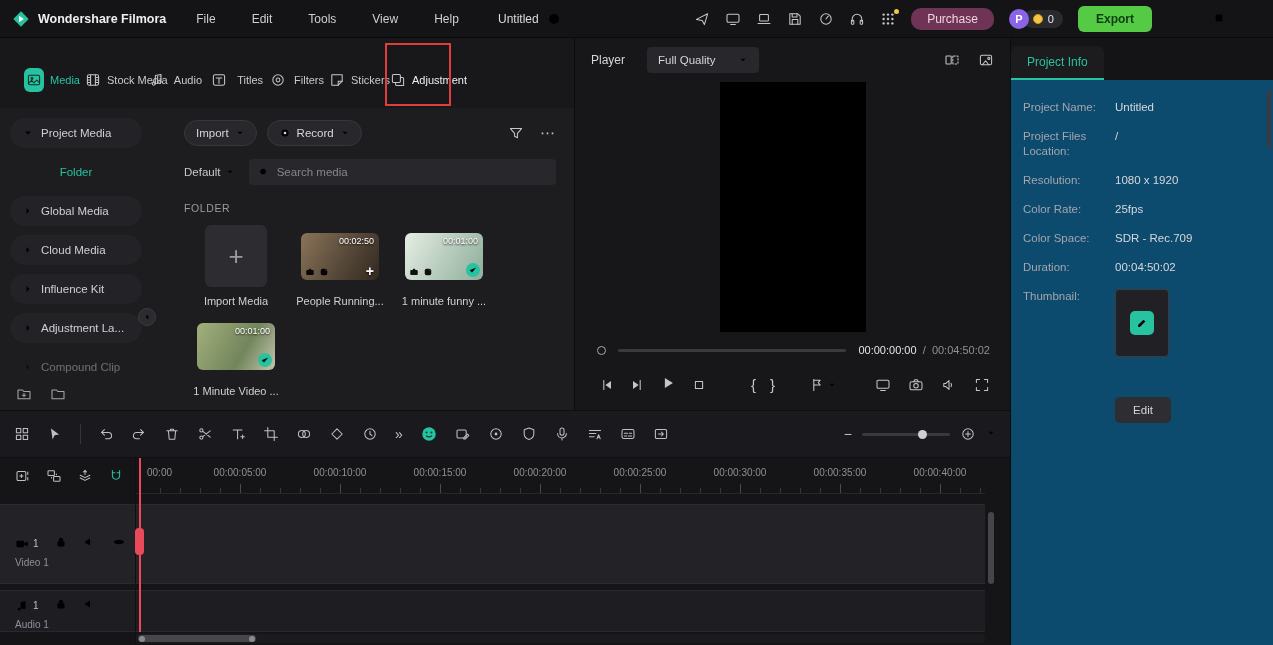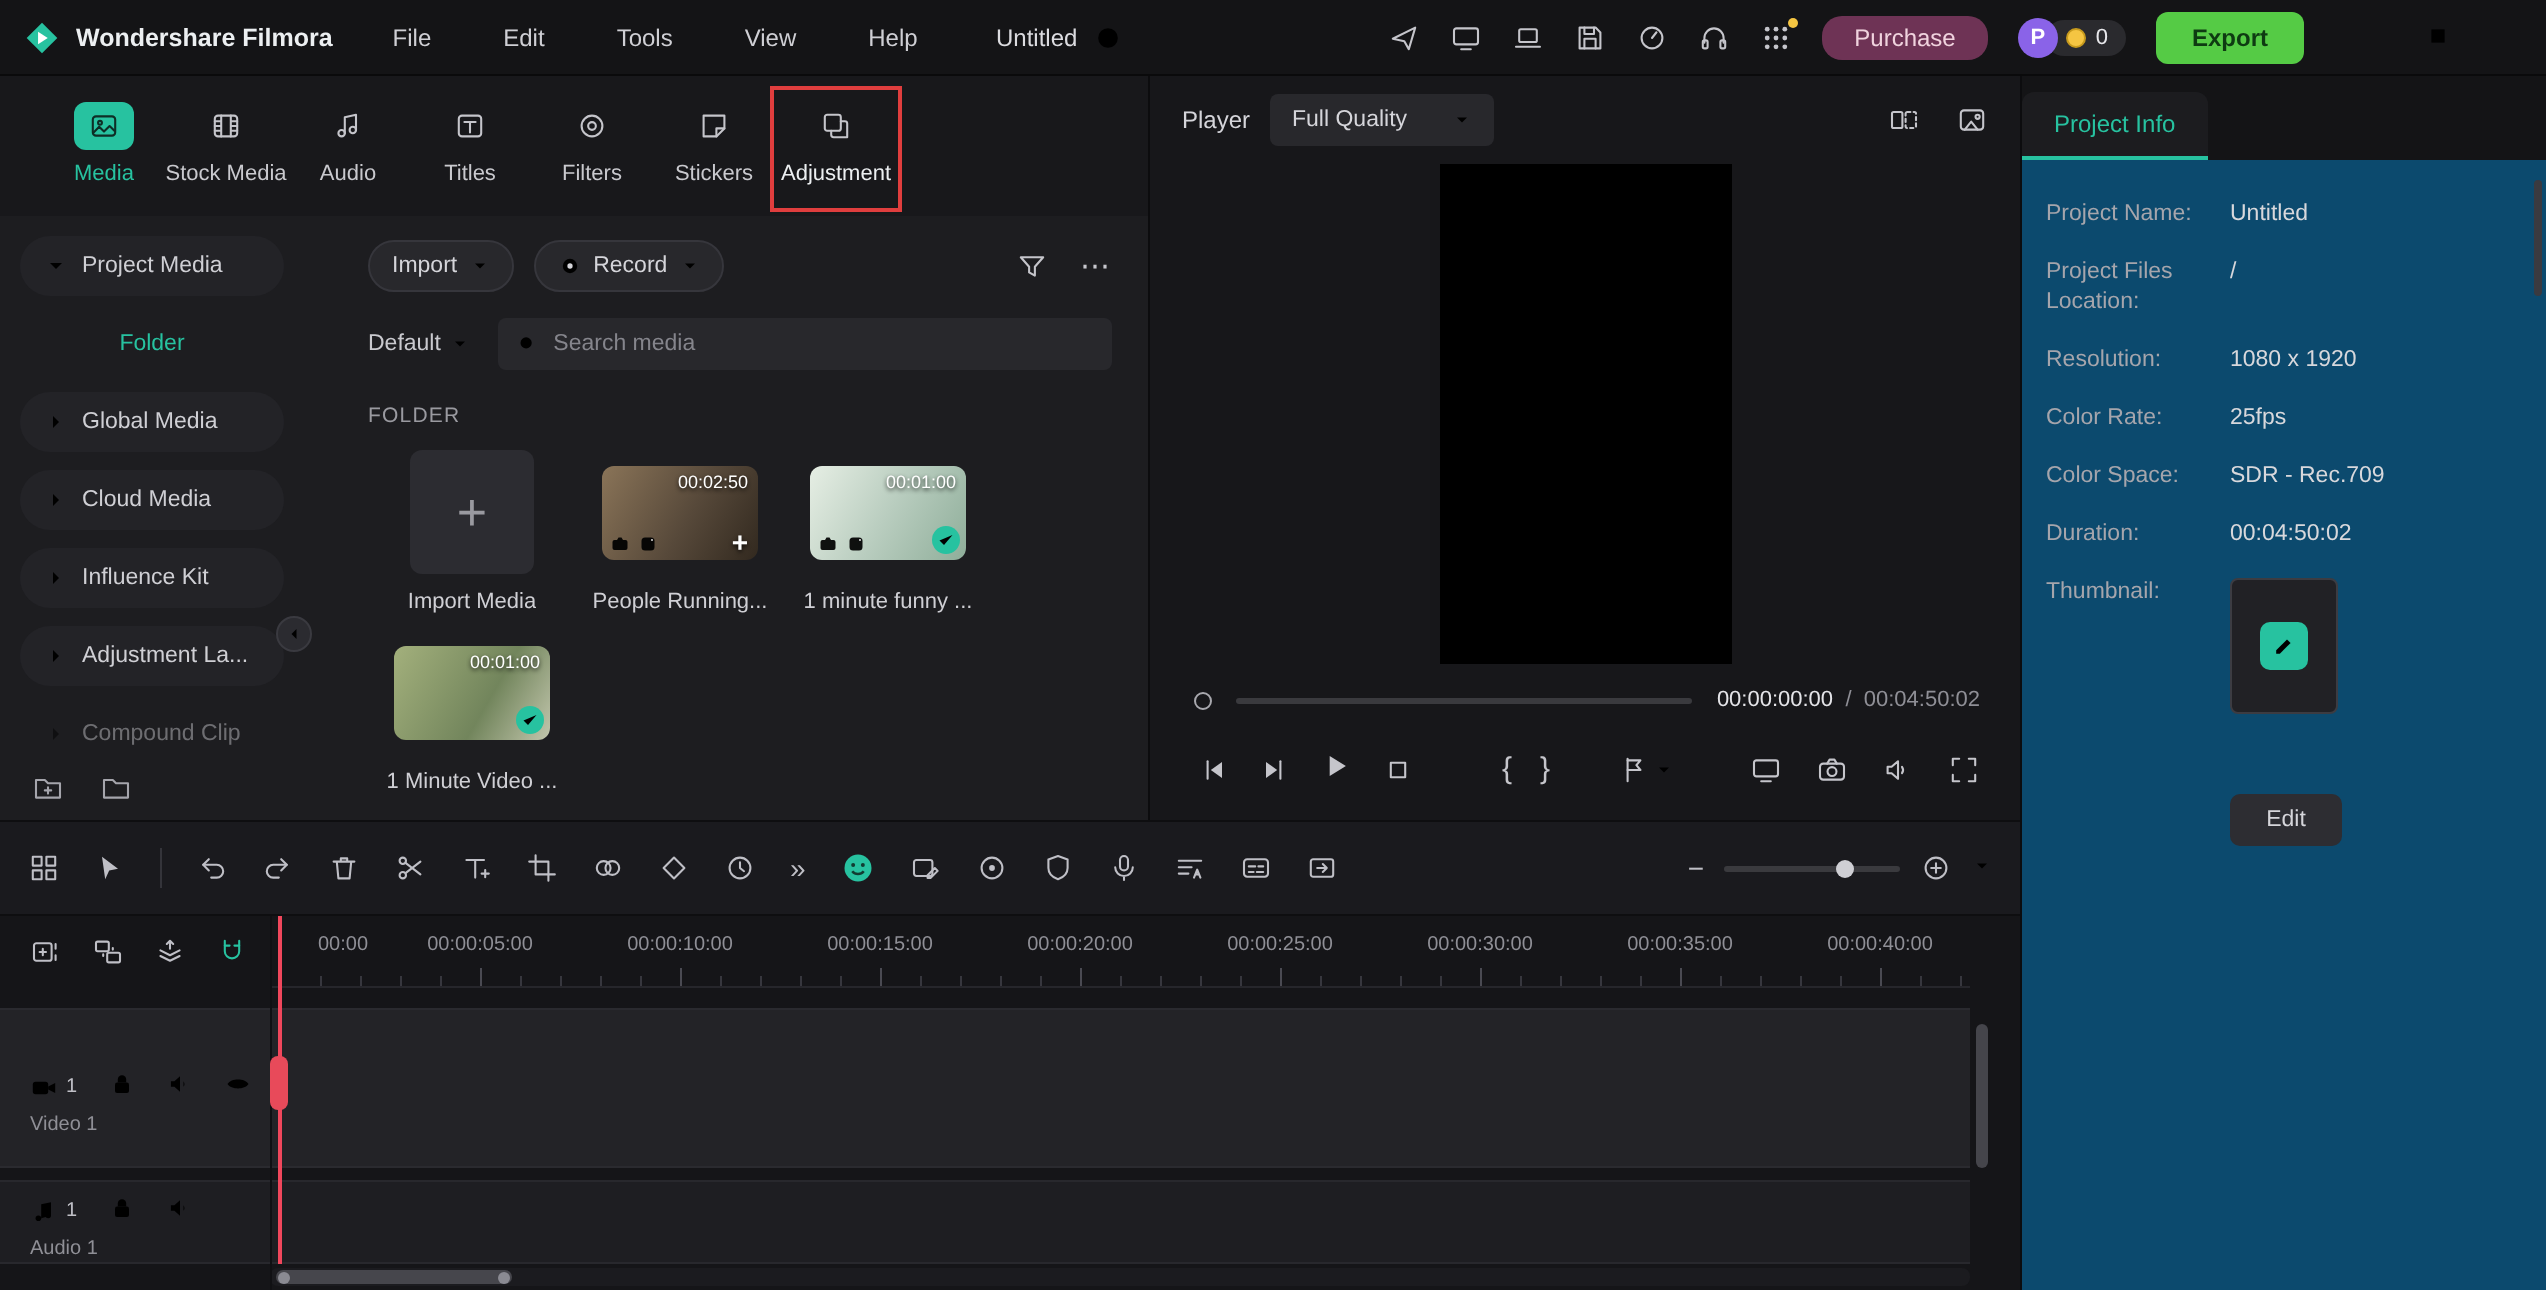--- a/index.html
+++ b/index.html
@@ -28,21 +28,21 @@
   .purchase-btn{height:22px;padding:0 16px;border-radius:10px;background:var(--purchase_bg);color:var(--purchase_text);font-size:12px}
   .avatar{width:20px;height:20px;border-radius:50%;background:var(--avatar_purple);color:#fff;font-size:11px;font-weight:bold;display:flex;align-items:center;justify-content:center;z-index:2}
   .coin-pill{display:flex;align-items:center;gap:5px;height:18px;background:#2a2a2e;border-radius:9px;padding:0 9px 0 10px;margin-left:-6px;color:#e8e8ec;font-size:11px}
   .coin{width:10px;height:10px;border-radius:50%;background:var(--coin_yellow);border:1.5px solid #c79a1d}
   .export-btn{height:26px;padding:0 18px;border-radius:6px;background:var(--export_green);color:#0e3b12;font-weight:bold;font-size:12px}
   .win-ctrls{display:flex;gap:24px;margin-left:10px;color:#d0d0d4}
 
   
   .media-section{position:absolute;left:0;top:38px;width:575px;height:372px;background:#1d1d20;border-right:1px solid #0c0c0e}
   .mtabs{height:70px;background:#18181b;display:flex;padding-left:24px;gap:5px}
-  .mtab{position:relative;width:56px;display:flex;flex-direction:column;align-items:center;padding-top:13px;gap:6px;color:#c5c5cb;cursor:pointer}
+  .mtab{position:relative;width:56px;display:flex;flex-direction:row;align-items:center;padding-top:13px;gap:6px;color:#c5c5cb;cursor:pointer}
   .mtab .lbl{font-size:11px;white-space:nowrap;color:#c9c9ce}
   .mtab .icbox{width:30px;height:24px;display:flex;align-items:center;justify-content:center;border-radius:6px}
   .mtab.active .icbox{background:var(--accent);color:#0e2e26}
   .mtab.active .lbl{color:var(--accent)}
   .mtab.hl::after{content:"";position:absolute;left:-5px;right:-5px;top:5px;bottom:2px;border:2px solid var(--highlight_red)}
   .mtab.hl .lbl{color:#eceff1}
 
   .media-body{position:relative;display:flex;height:302px}
   .msidebar{position:relative;width:162px;padding:10px 0 0 10px;flex:none}
   .side-item{width:132px;height:30px;margin-bottom:9px;border-radius:16px;display:flex;align-items:center;gap:7px;padding:0 12px;color:#cfcfd4;font-size:11.5px;background:#232327;cursor:pointer;white-space:nowrap}
@@ -69,21 +69,21 @@
   .vthumb.sheep{background:linear-gradient(120deg,#a3b07c,#72855c 60%,#c2c6ad)}
   .dur{position:absolute;top:3px;right:5px;font-size:9px;color:#fff;text-shadow:0 1px 2px rgba(0,0,0,.85)}
   .corner-ics{position:absolute;left:4px;bottom:3px;display:flex;gap:4px;color:#fff;opacity:.92}
   .thumb-plus{position:absolute;right:5px;bottom:1px;color:#fff;font-size:14px;font-weight:bold;text-shadow:0 1px 2px rgba(0,0,0,.8)}
   .check-badge{position:absolute;right:3px;bottom:3px;width:14px;height:14px;border-radius:50%;background:var(--accent);display:flex;align-items:center;justify-content:center;color:#fff}
   .mname{margin-top:8px;max-width:98px;font-size:11px;color:#cfcfd4;white-space:nowrap;overflow:hidden;text-overflow:ellipsis}
 
   
   .player-section{position:absolute;left:575px;top:38px;width:435px;height:372px;background:#17171a}
   .pl-header{height:44px;display:flex;align-items:center;padding:0 16px;color:#d5d5da}
-  .quality-dd{margin-left:10px;width:112px;justify-content:space-between;border:none;background:#28282c;border-radius:4px}
+  .quality-dd{margin-left:22px;width:112px;justify-content:space-between;border:none;background:#28282c;border-radius:4px}
   .pl-header .right{margin-left:auto;display:flex;gap:18px;color:#c5c5cb}
   .video-frame{position:absolute;left:calc(50% - 73px);top:44px;width:146px;height:250px;background:#000}
   .seek-row{position:absolute;left:22px;right:20px;top:306px;display:flex;align-items:center}
   .seek-handle{width:9px;height:9px;border-radius:50%;border:1.5px solid #a8a8ae;flex:none;cursor:pointer}
   .seek-track{flex:1;height:3px;background:#3a3a3e;border-radius:2px;margin:0 12px;cursor:pointer}
   .timecode{font-size:11px;color:#8f8f96;white-space:nowrap}
   .timecode .cur{color:#e4e4e8}
   .transport{position:absolute;left:24px;right:20px;top:336px;display:flex;align-items:center;gap:14px;color:#c5c5cb}
   .transport .brace{font-size:15px;color:#c5c5cb;line-height:1}
   .transport .sp{width:16px}
@@ -942,21 +942,21 @@
             <use href="#s-layerup"></use>
           </svg>
         </span>
       <span class="tbi magnet-on">
           <svg class="ic">
             <use href="#s-magnet"></use>
           </svg>
         </span>
     </div>
     <div class="tl-ruler">
-      <span class="first" style="left:24px">00:00</span>
+      <span class="first" style="left:12px">00:00</span>
       <span style="left:105px">00:00:05:00</span>
       <span style="left:205px">00:00:10:00</span>
       <span style="left:305px">00:00:15:00</span>
       <span style="left:405px">00:00:20:00</span>
       <span style="left:505px">00:00:25:00</span>
       <span style="left:605px">00:00:30:00</span>
       <span style="left:705px">00:00:35:00</span>
       <span style="left:805px">00:00:40:00</span>
     </div>
 

